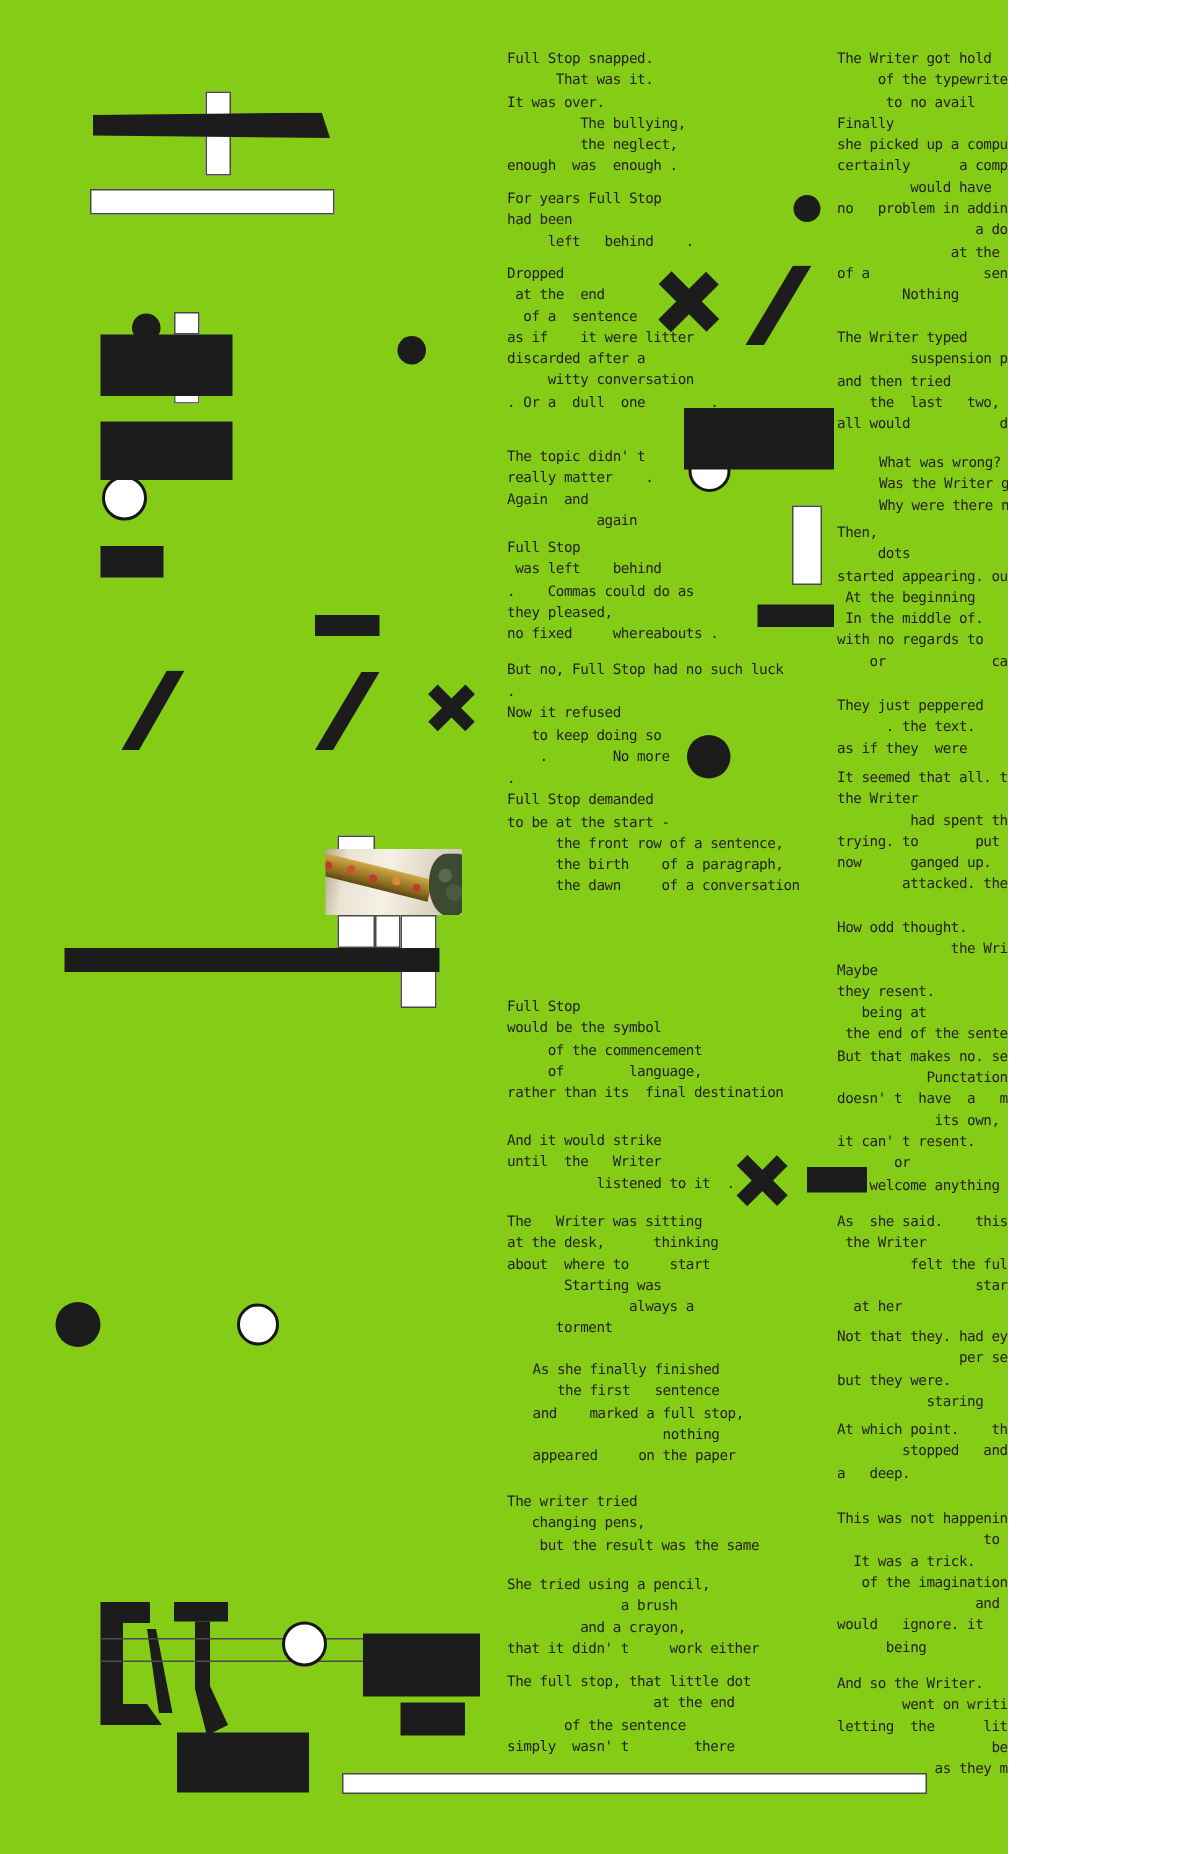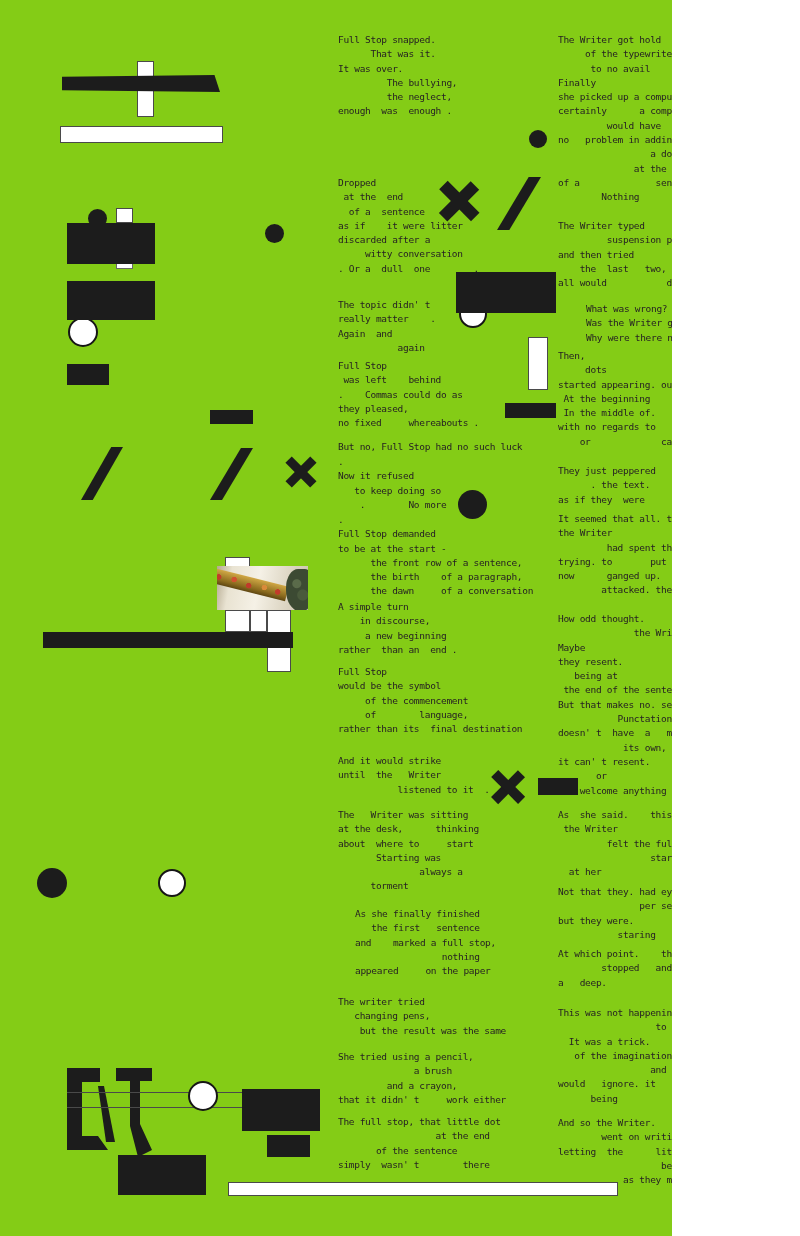--- a/index.html
+++ b/index.html
@@ -104,20 +104,23 @@
   <div class="shape black" style="left:267px;top:1135px;width:43px;height:22px;"></div>
   <div class="shape black" style="left:118px;top:1155px;width:88px;height:40px;"></div>
   <div class="shape outline" style="left:228px;top:1182px;width:390px;height:14px;"></div>
 
   <div class="stanza" style="left:338px;top:33px;">Full Stop snapped.
       That was it.
 It was over.
          The bullying,
          the neglect,
 enough  was  enough .</div>
+  <div class="stanza" style="left:338px;top:126px;">For years Full Stop
+had been
+     left   behind    .</div>
   <div class="stanza" style="left:338px;top:176px;">Dropped
  at the  end
   of a  sentence
 as if    it were litter
 discarded after a
      witty conversation
 . Or a  dull  one        .</div>
   <div class="stanza" style="left:338px;top:298px;">The topic didn' t
 really matter    .
 Again  and
@@ -131,24 +134,20 @@
   <div class="stanza" style="left:338px;top:455px;">.
 Now it refused
    to keep doing so
     .        No more</div>
   <div class="stanza" style="left:338px;top:513px;">.
 Full Stop demanded
 to be at the start -
       the front row of a sentence,
       the birth    of a paragraph,
       the dawn     of a conversation</div>
-  <div class="stanza" style="left:338px;top:600px;">A simple turn
-    in discourse,
-     a new beginning
-rather  than an  end .</div>
   <div class="stanza" style="left:338px;top:665px;">Full Stop
 would be the symbol
      of the commencement
      of        language,
 rather than its  final destination</div>
   <div class="stanza" style="left:338px;top:754px;">And it would strike
 until  the   Writer
            listened to it  .</div>
   <div class="stanza" style="left:338px;top:808px;">The   Writer was sitting
 at the desk,      thinking

